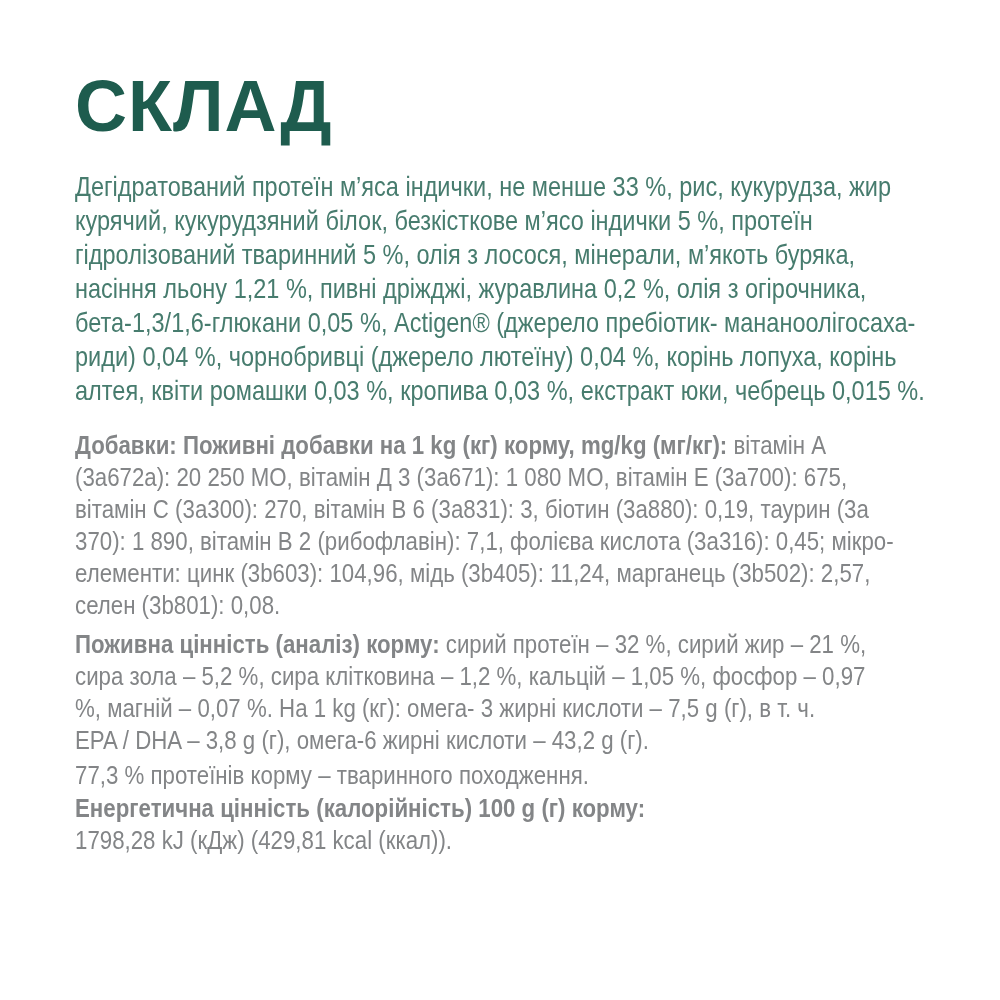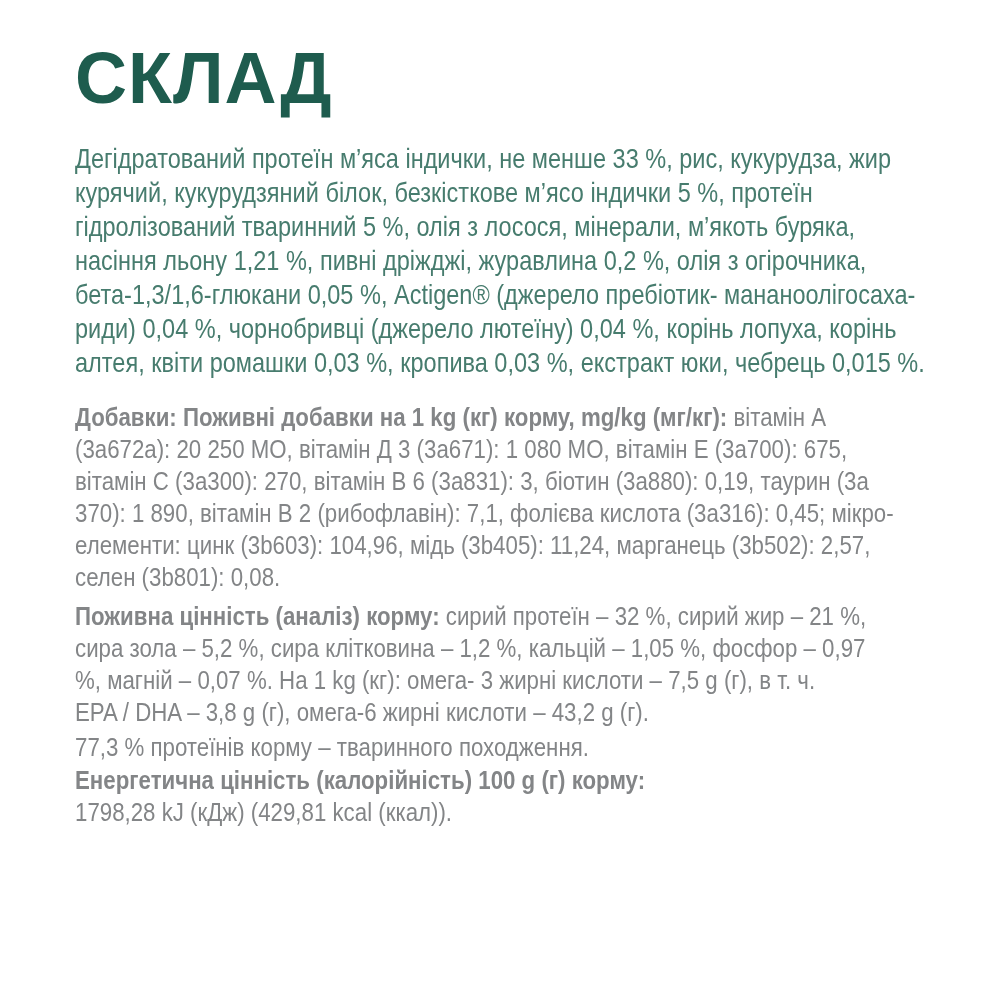--- a/index.html
+++ b/index.html
@@ -10,21 +10,21 @@
   }
   * { margin: 0; padding: 0; box-sizing: border-box; }
   html, body { width: 1000px; height: 1000px; overflow: hidden; }
   body {
     background: var(--bg-color);
     font-family: "Liberation Sans", "DejaVu Sans", sans-serif;
   }
   .page {
     width: 1000px;
     height: 1000px;
-    padding: 40px 0 0 75px;
+    padding: 68px 0 0 75px;
     position: relative;
   }
   .page-title {
     color: var(--heading-color);
     font-size: 72px;
     font-weight: 700;
     line-height: 76px;
     letter-spacing: 1px;
     white-space: pre;
   }

